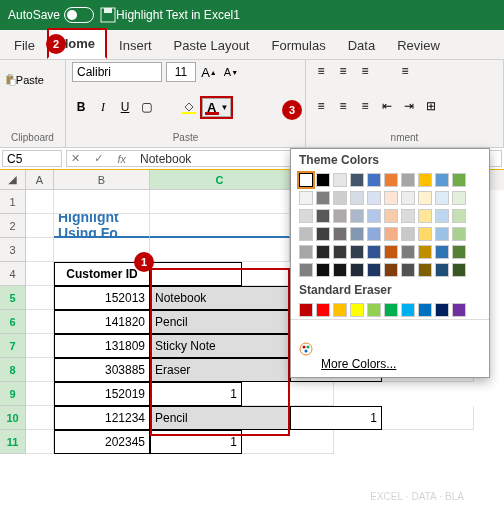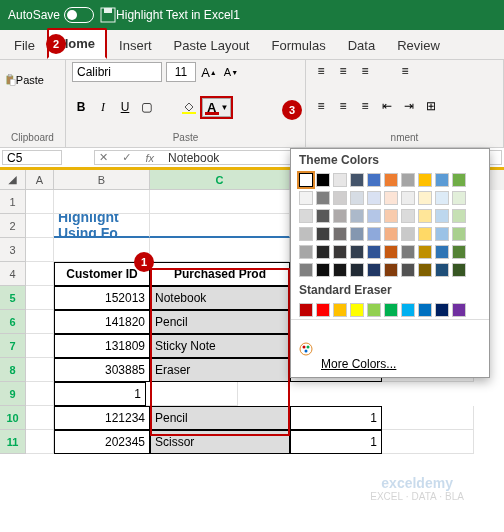--- a/index.html
+++ b/index.html
@@ -24,21 +24,21 @@
   .btn16 { width:18px; height:18px; display:flex; align-items:center; justify-content:center; border:1px solid transparent;}
   .paste-big { width:38px; display:flex; flex-direction:row; align-items:center; padding-top:4px;}
   .paste-big svg { width:24px; height:28px;}
   .font-input{ height:20px; border:1px solid #ababab; background:#fff; padding:0 4px; font-size:12px; }
   .fontname{ width:90px;}
   .fontsize{ width:30px; text-align:center;}
   .fcolorbtn { border:1px solid #aaa; padding:1px 2px; display:flex; align-items:center; background:#eee; position:relative;}
   .fcolorbtn.selected{ outline:2px solid #c00000; }
   .underA{ height:3px; background:#c00000; width:14px; position:absolute; bottom:1px; left:2px;}
 
-  .namebox-row{ height:22px; display:flex; border-bottom:3px solid #eab308;gap:28px; }
+  .namebox-row{ height:22px; display:flex; border-bottom:1px solid #eab308; }
   .namebox{ width:60px; border:1px solid #ccc; margin:2px; padding:0 4px; font-size:12px; display:flex; align-items:center;}
   .fxbar{ flex:1; display:flex; align-items:center; gap:6px; border:1px solid #ccc; margin:2px;}
   .fxbar span{ padding:0 4px; color:#777; font-size:11px;}
   .fxbar .fxval{ color:#333; font-size:12px;}
 
   .grid{ display:flex; }
   .rowhdrs{ width:26px; background:#f3f2f1; }
   .rowhdr{ height:24px; border-right:1px solid #ccc; border-bottom:1px solid #ccc; display:flex; align-items:center; justify-content:center; font-size:11px; color:#555;}
   .rowhdr.selA{ background:#d0e7d0; color:#0a5; font-weight:bold;}
   .cells{ flex:1;}
@@ -204,21 +204,20 @@
     <div class="row">
         <div class="cell colA"></div>
         <div class="cell colB"></div>
         <div class="cell colC"></div>
         <div class="cell colD"></div>
         <div class="cell colE"></div>
       </div>
     <div class="row">
       <div class="cell colA"></div>
       <div class="cell colB datahdr">Customer ID</div>
-      <div class="cell colC datahdr">Purchased Prod</div>
       <div class="cell colD datahdr"></div>
       <div class="cell colE"></div>
     </div>
 
     <div class="row">
         <div class="cell colA"></div>
         <div class="cell colB bdata txtR">152013</div>
         <div class="cell colC bdata selcol">Notebook</div>
         <div class="cell colD bdata txtR"></div>
         <div class="cell colE"></div>
@@ -239,34 +238,34 @@
       </div>
     <div class="row">
         <div class="cell colA"></div>
         <div class="cell colB bdata txtR">303885</div>
         <div class="cell colC bdata selcol">Eraser</div>
         <div class="cell colD bdata txtR">3</div>
         <div class="cell colE"></div>
       </div>
     <div class="row">
         <div class="cell colA"></div>
+        <div class="cell colB bdata txtR">152019</div>
         <div class="cell colD bdata txtR">1</div>
         <div class="cell colE"></div>
       </div>
     <div class="row">
         <div class="cell colA"></div>
         <div class="cell colB bdata txtR">121234</div>
         <div class="cell colC bdata selcol">Pencil</div>
         <div class="cell colD bdata txtR">1</div>
         <div class="cell colE"></div>
       </div>
     <div class="row">
         <div class="cell colA"></div>
         <div class="cell colB bdata txtR">202345</div>
-        <div class="cell colC bdata selcol">Scissor</div>
         <div class="cell colD bdata txtR">1</div>
         <div class="cell colE"></div>
       </div>
   </div>
 </div>
 
 <div class="callout" style="top:252px; left:134px;">1</div>
 <div class="sel-outline" style="top:268px; left:150px; width:140px; height:168px;"></div>
 
 <div class="colorpop">
@@ -363,15 +362,14 @@
         <circle cx="7" cy="7" r="6" fill="none" stroke="#e08b2c"></circle>
         <circle cx="5" cy="5" r="1.5" fill="#c00"></circle>
         <circle cx="9" cy="5" r="1.5" fill="#0a5"></circle>
         <circle cx="7" cy="9" r="1.5" fill="#06c"></circle>
       </svg>
     <span style="text-decoration:underline;margin-top:31px;">More Colors...</span>
   </div>
 </div>
 
 <div class="watermark">
-  <b>exceldemy</b>
   <span>EXCEL · DATA · BLA</span>
 </div>
 
 </body></html>

